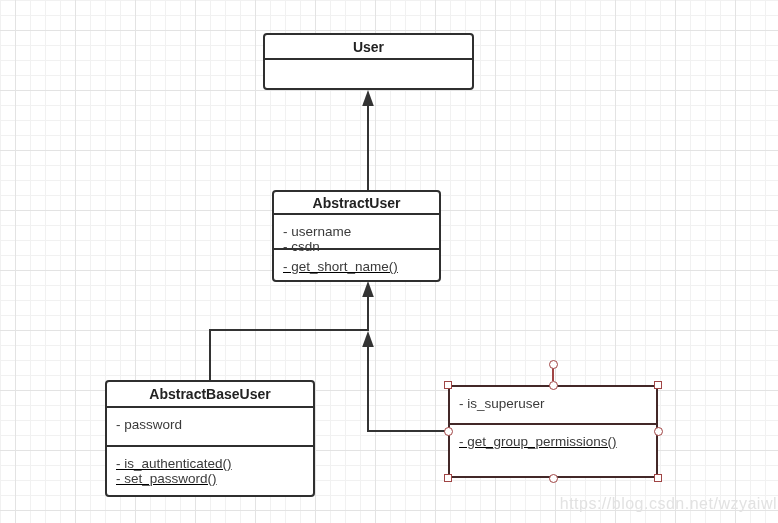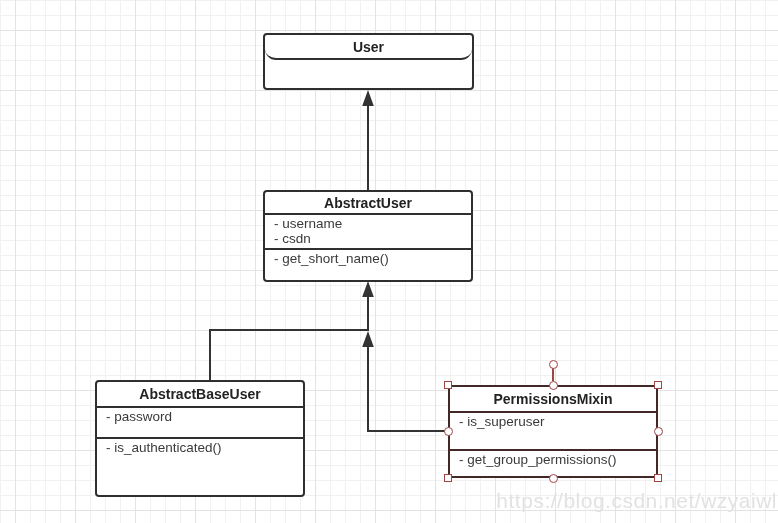--- a/index.html
+++ b/index.html
@@ -31,53 +31,53 @@
     border-radius:4px;
     box-sizing:border-box;
     z-index:2;
   }
   .uml-title {
     display:flex; align-items:center; justify-content:center;
     font-weight:bold; font-size:14px; color:#222222;
     border-bottom:2px solid var(--bc);
     box-sizing:content-box;
   }
-  .uml-sep { border-top:2px solid var(--bc); }
-  .uml-comp { padding-top:1px; box-sizing:border-box; }
+  .uml-sep { border-top:2px solid var(--bc);text-decoration:underline; }
+  .uml-comp { padding-top:9px; box-sizing:border-box; }
   .uml-line {
     font-size:13.5px; line-height:15px; color:#3a3a3a;
     padding-left:9px; white-space:nowrap;
   }
 
   #box-user              { left:263px; top:33px;  width:211px; height:57px; }
-  #box-user .uml-title   { height:23px;border-radius:11px; }
-  #box-abstractuser      { left:263px; top:190px; width:210px; height:92px; }
+  #box-user .uml-title   { height:23px; }
+  #box-abstractuser      { left:272px; top:190px; width:169px; height:92px; }
   #box-abstractuser .uml-title { height:21px; }
   #box-abstractuser .uml-attrs { height:33px; }
-  #box-abstractbaseuser  { left:95px; top:380px; width:210px; height:117px; }
+  #box-abstractbaseuser  { left:105px; top:380px; width:210px; height:117px; }
   #box-abstractbaseuser .uml-title { height:24px; }
-  #box-abstractbaseuser .uml-attrs { height:29px; }
+  #box-abstractbaseuser .uml-attrs { height:37px; }
   #box-permissionsmixin  { left:448px; top:385px; width:210px; height:93px; --bc:#432828; }
   #box-permissionsmixin .uml-title { height:24px; }
   #box-permissionsmixin .uml-attrs { height:36px; }
 
   .handle {
     position:absolute; background:#ffffff;
     border:1.5px solid #a04545; box-sizing:border-box; z-index:5;
   }
   .h-square { width:8px;  height:8px; }
   .h-circle { width:9px;  height:9px; border-radius:50%; }
   .rot-stem {
     position:absolute; width:2px; height:13px;
     background:#a04545; z-index:4;
   }
 
   .watermark {
     position:absolute; right:1px; bottom:10px;
-    font-size:21px; color:#e2e2e2; letter-spacing:0.5px;
+    font-size:16px; color:#e2e2e2; letter-spacing:0.5px;
     z-index:0; user-select:none;
   }
 </style>
 </head>
 <body>
 
 <div class="canvas">
 
   <div class="watermark">https://blog.csdn.net/wzyaiwl</div>
 
@@ -112,25 +112,25 @@
     </div>
   </div>
 
   <div class="uml-box" id="box-abstractbaseuser">
     <div class="uml-title">AbstractBaseUser</div>
     <div class="uml-comp uml-attrs">
       <div class="uml-line">- password</div>
     </div>
     <div class="uml-comp uml-sep">
       <div class="uml-line">- is_authenticated()</div>
+      <div class="uml-line">- set_password()</div>
     </div>
   </div>
 
   <div class="uml-box" id="box-permissionsmixin">
-    <div class="uml-title">PermissionsMixin</div>
     <div class="uml-comp uml-attrs">
       <div class="uml-line">- is_superuser</div>
     </div>
     <div class="uml-comp uml-sep">
       <div class="uml-line">- get_group_permissions()</div>
     </div>
   </div>
 
   <div class="rot-stem" style="left:552px; top:368px;"></div>
   <div class="handle h-circle" style="left:548.5px; top:359.5px;"></div>

